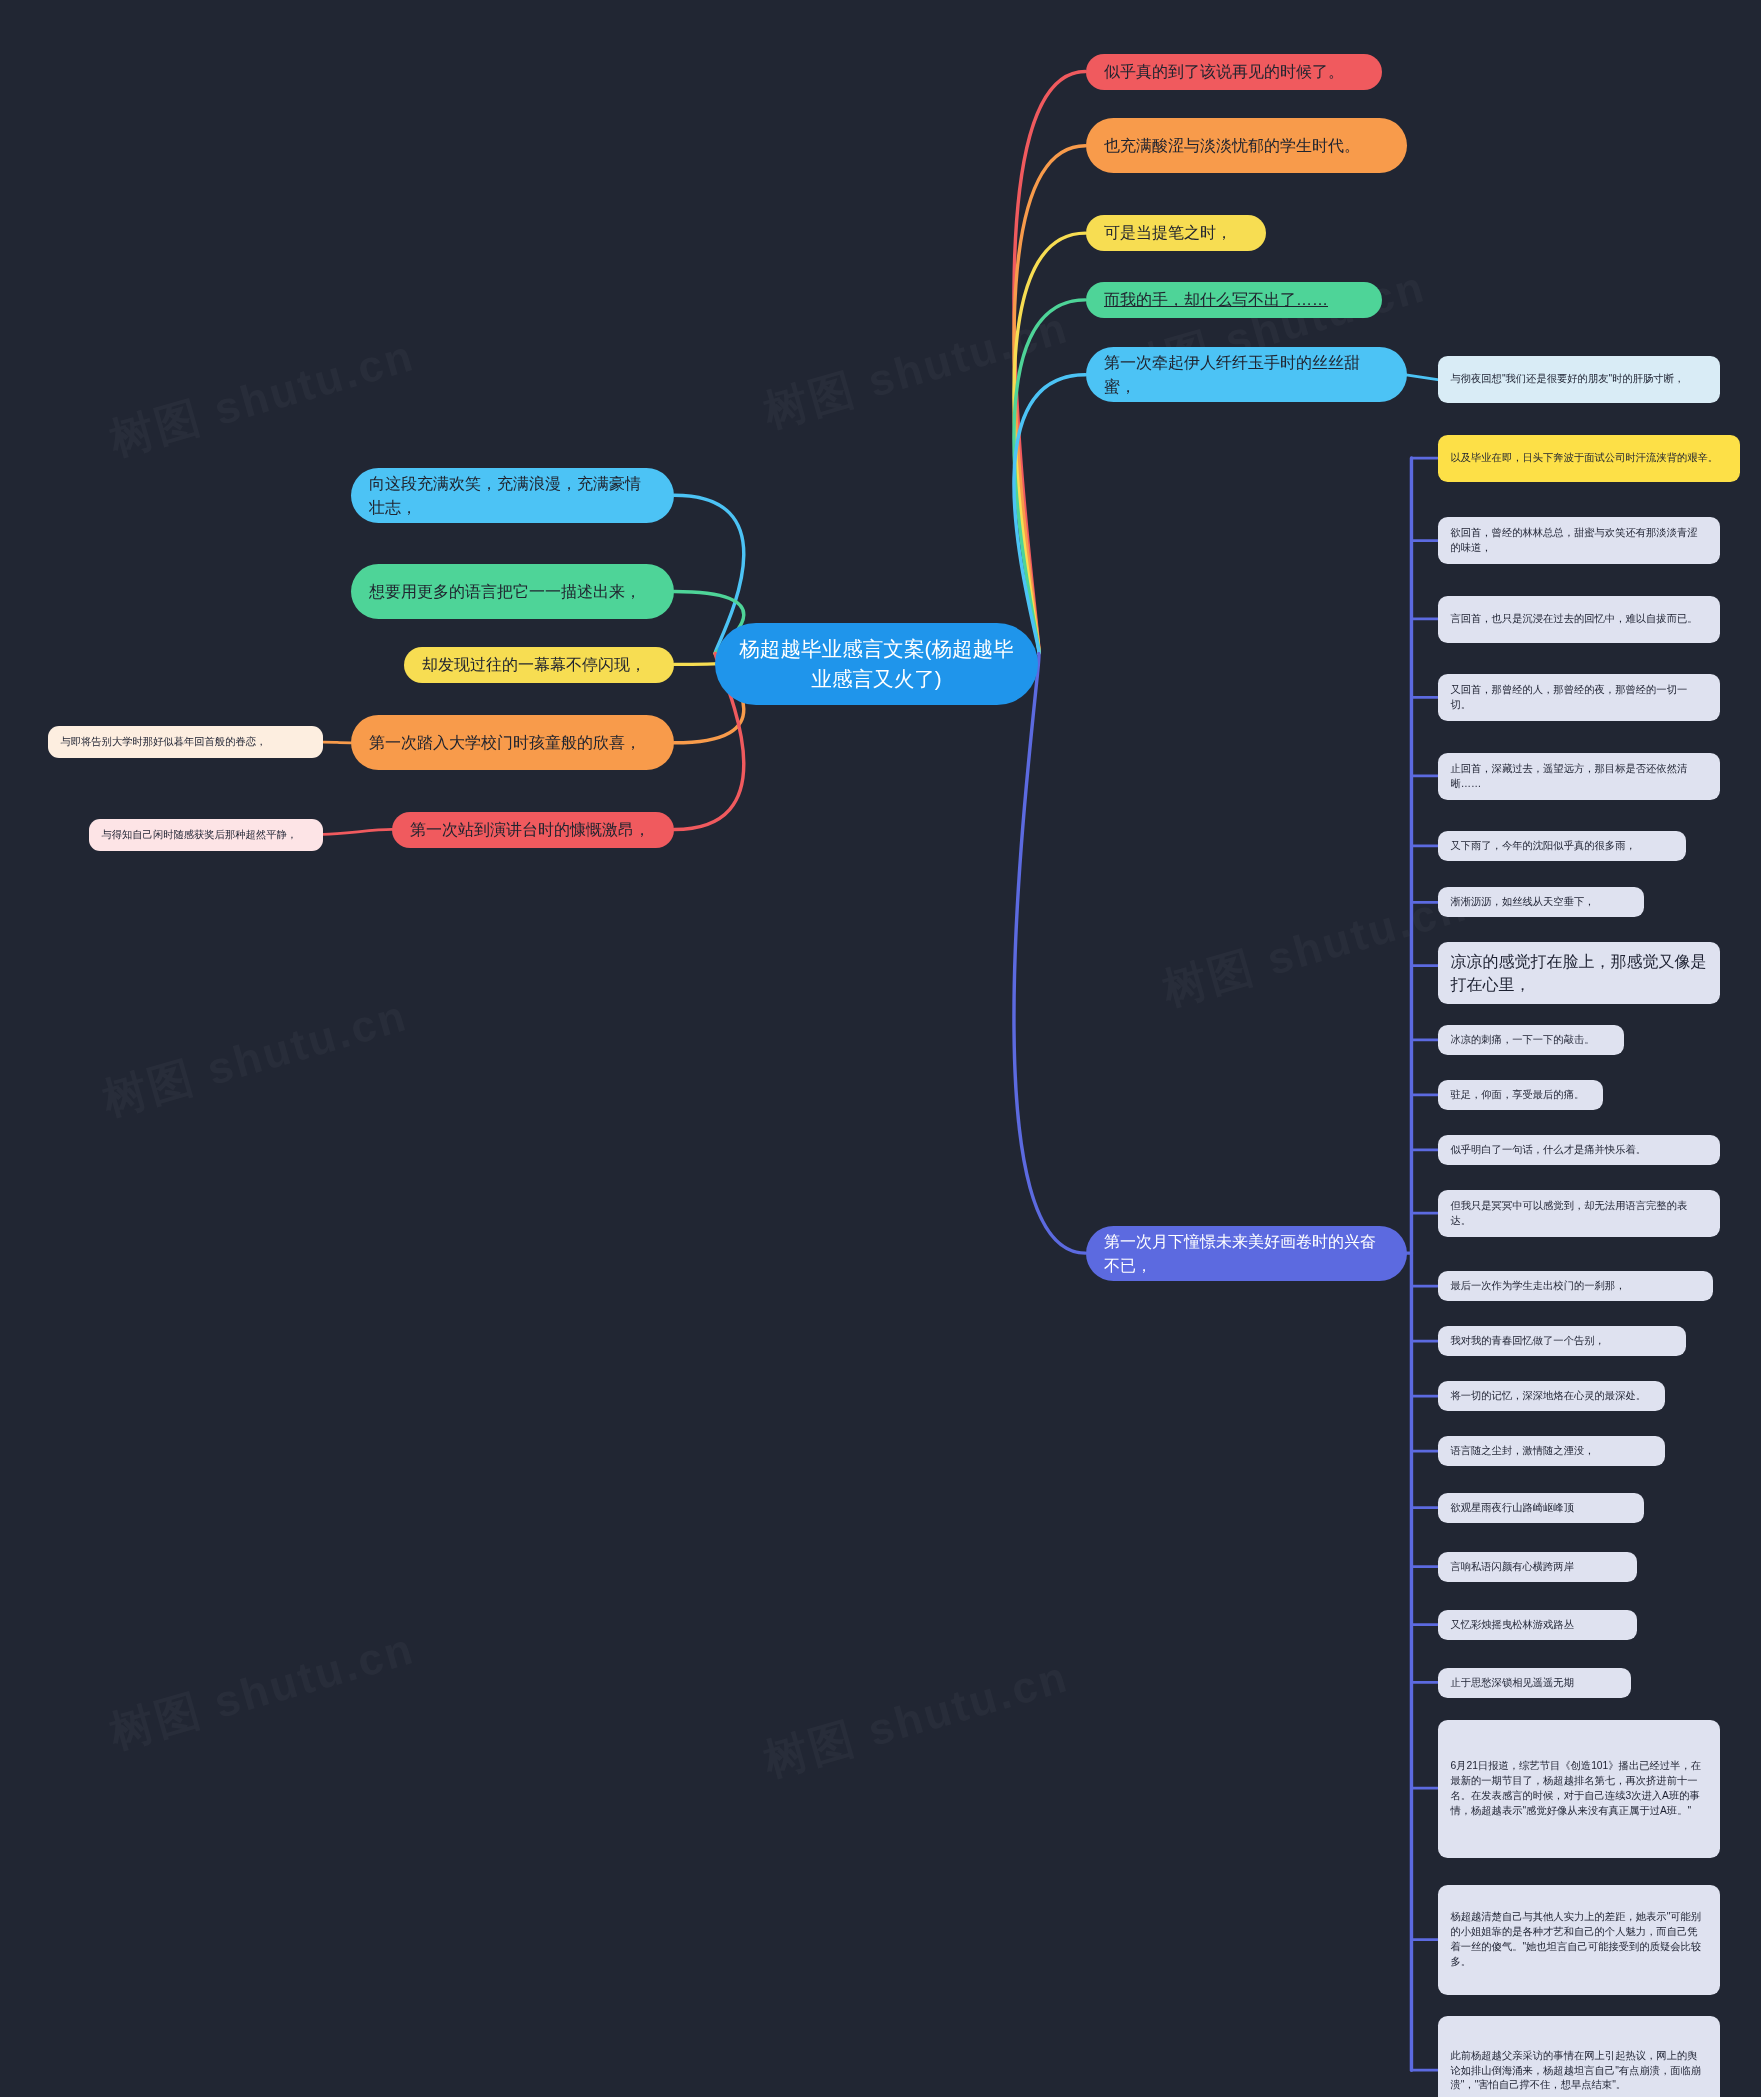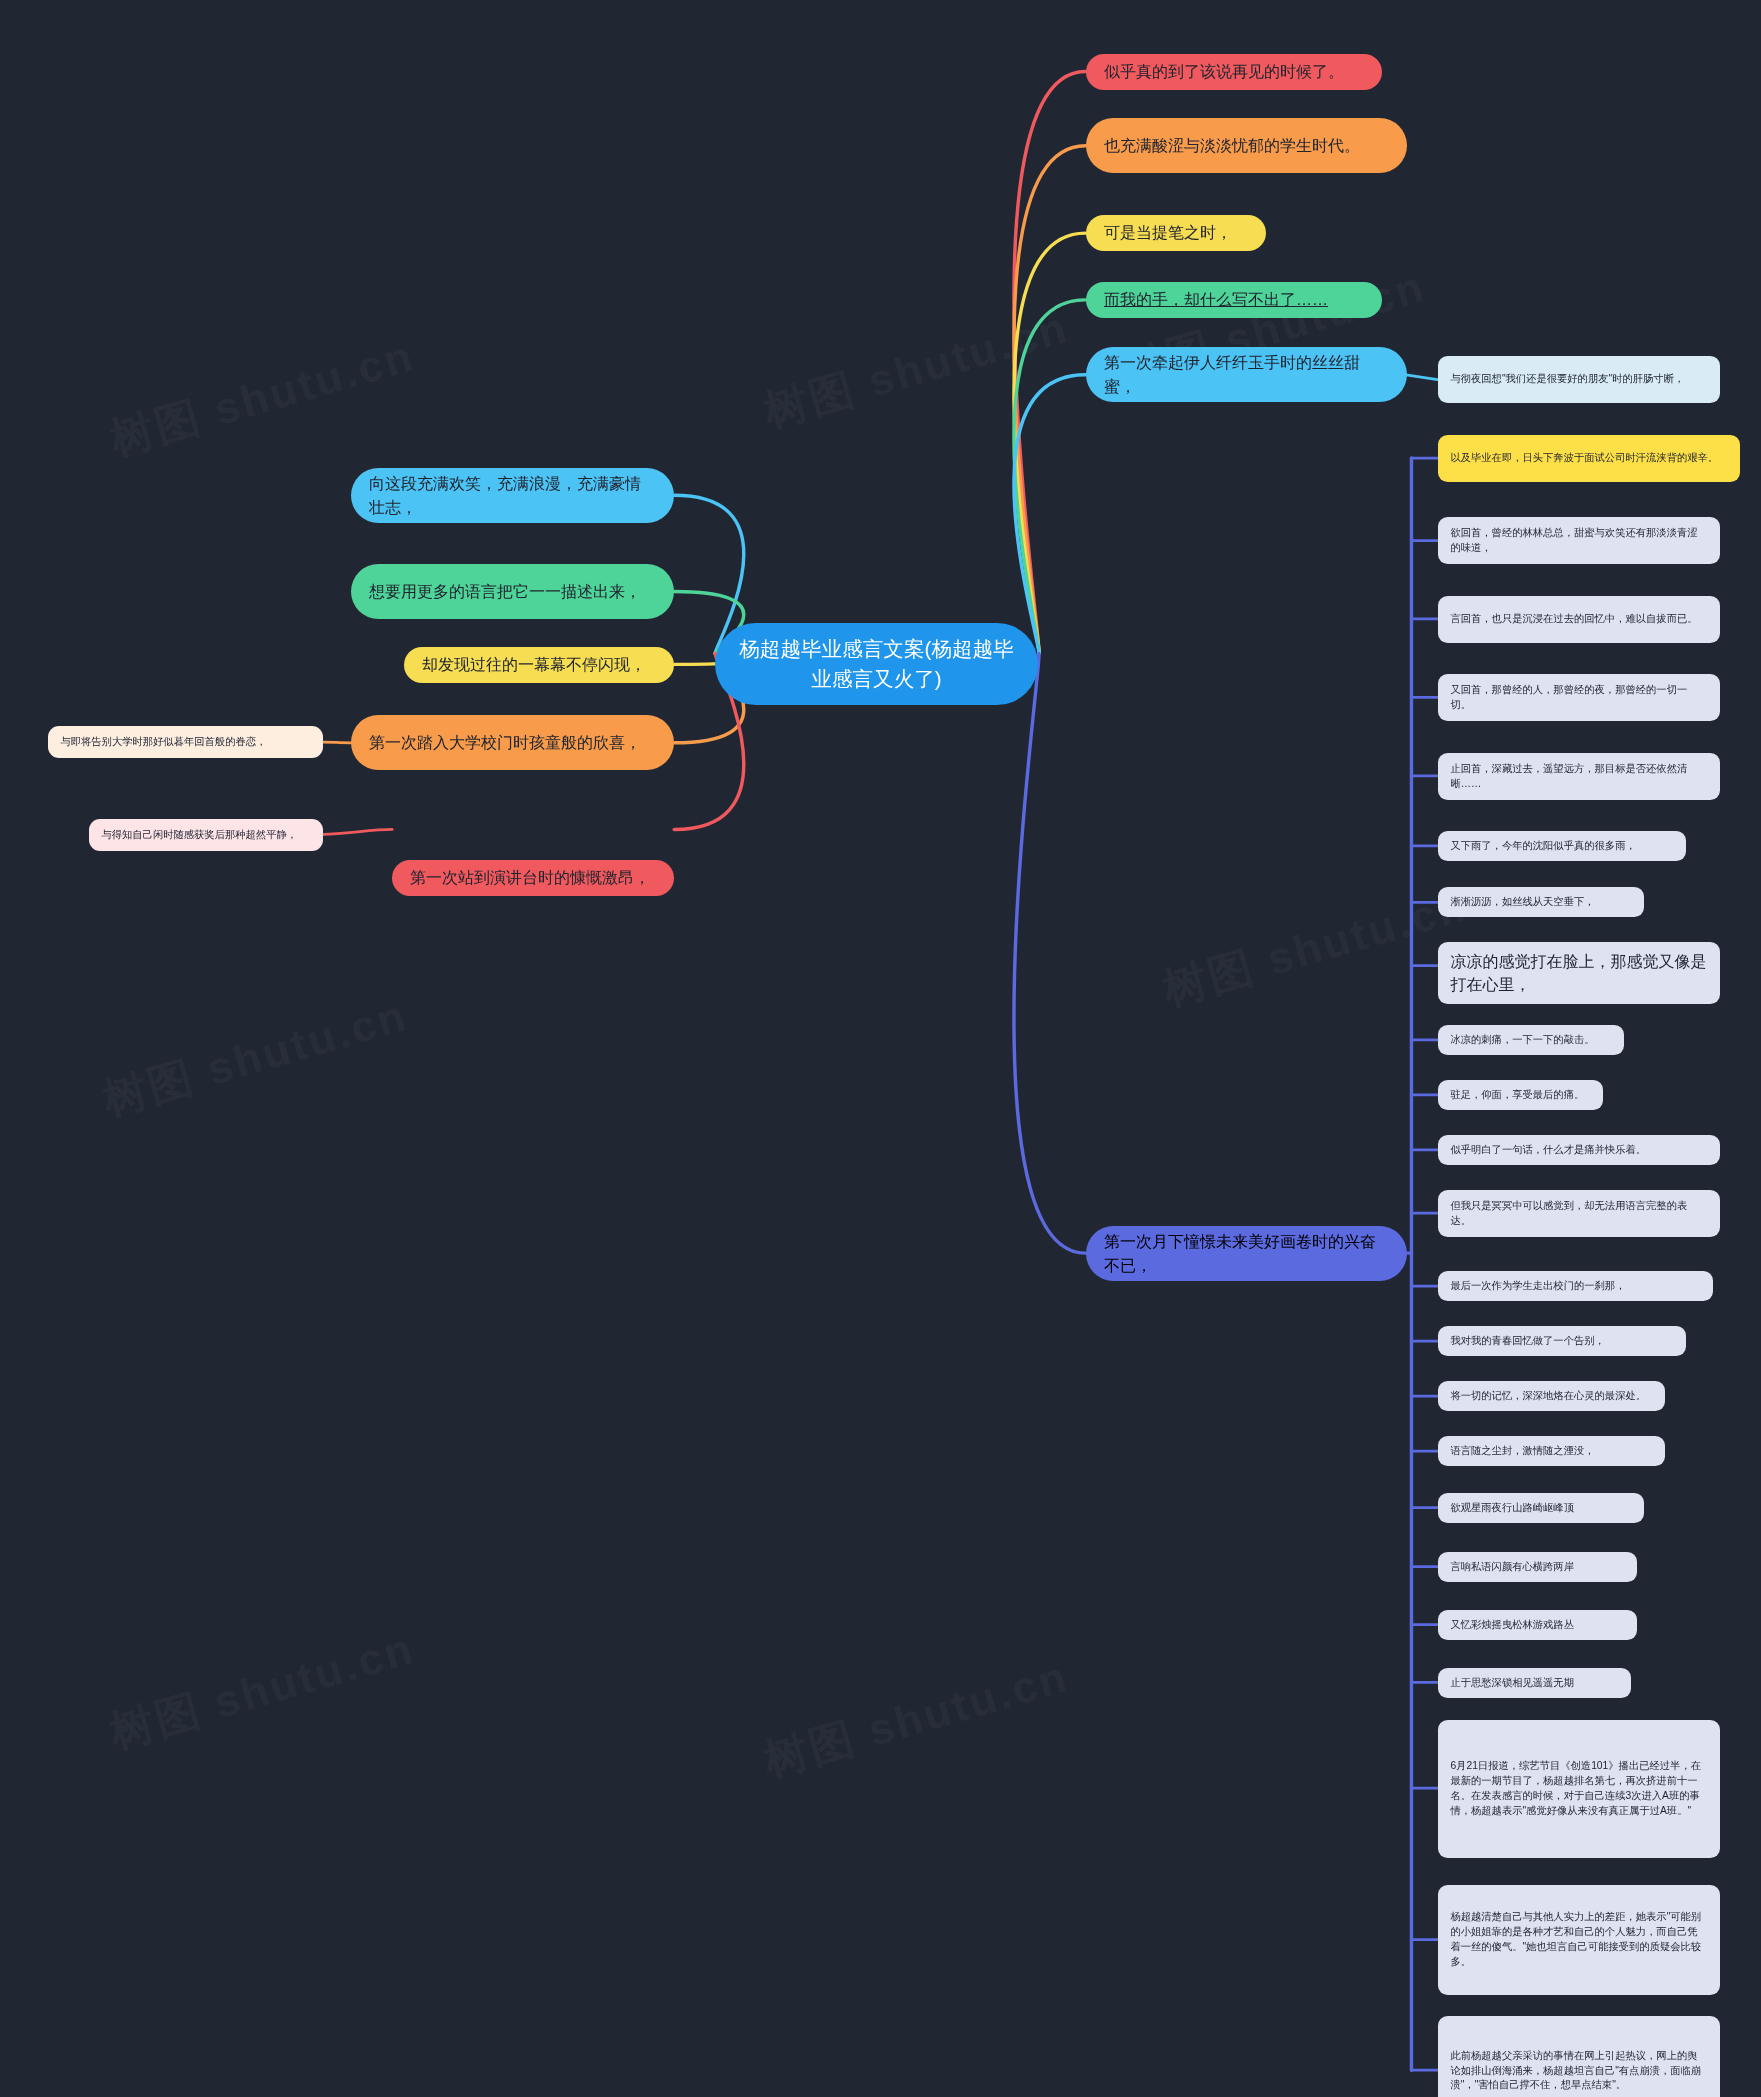--- a/index.html
+++ b/index.html
@@ -52,21 +52,21 @@
     text-align:center;
     padding:11px 23.4px;
     justify-content:center;
   }
   
   .lv1{
     font-size:16px;
     padding:4px 18px;
     color:#20242f;
   }
-  .lv1.white-text{color:#000000;align-items:center;}
+  .lv1.white-text{color:#ffffff;align-items:center;}
   
   .lv2{
     font-size:11px;
     padding:7.6px 12.4px;
     border-radius:11px;
     color:#1c2030;
   }
   .lv2.sq{border-radius:9.6px;}
 </style>
 </head>
@@ -148,21 +148,21 @@
       </div>
       <div class="node lv1" style="left: 351px; top: 564px; width: 323px; min-height: 55px; background: rgb(78, 212, 152);">
         <span>想要用更多的语言把它一一描述出来，</span>
       </div>
       <div class="node lv1" style="left: 404px; top: 647px; width: 270px; min-height: 36px; background: rgb(247, 221, 82);">
         <span>却发现过往的一幕幕不停闪现，</span>
       </div>
       <div class="node lv1" style="left: 351px; top: 715px; width: 323px; min-height: 55px; background: rgb(248, 155, 75);">
         <span>第一次踏入大学校门时孩童般的欣喜，</span>
       </div>
-      <div class="node lv1" style="left: 392px; top: 860px; width: 282px; min-height: 36px; background: rgb(240, 90, 94);">
+      <div class="node lv1" style="left: 392px; top: 812px; width: 282px; min-height: 36px; background: rgb(240, 90, 94);">
         <span>第一次站到演讲台时的慷慨激昂，</span>
       </div>
       <div class="node lv1 white-text" style="left: 1086px; top: 1226px; width: 321px; min-height: 55px; background: rgb(92, 106, 224);">
         <span>第一次月下憧憬未来美好画卷时的兴奋不已，</span>
       </div>
       <div class="node lv2" style="left: 48px; top: 726px; width: 275px; min-height: 32px; background: rgb(253, 238, 224); font-size: 10.3px;">
         <span>与即将告别大学时那好似暮年回首般的眷恋，</span>
       </div>
       <div class="node lv2" style="left: 89px; top: 819px; width: 234px; min-height: 32px; background: rgb(253, 228, 230); font-size: 10.3px;">
         <span>与得知自己闲时随感获奖后那种超然平静，</span>

